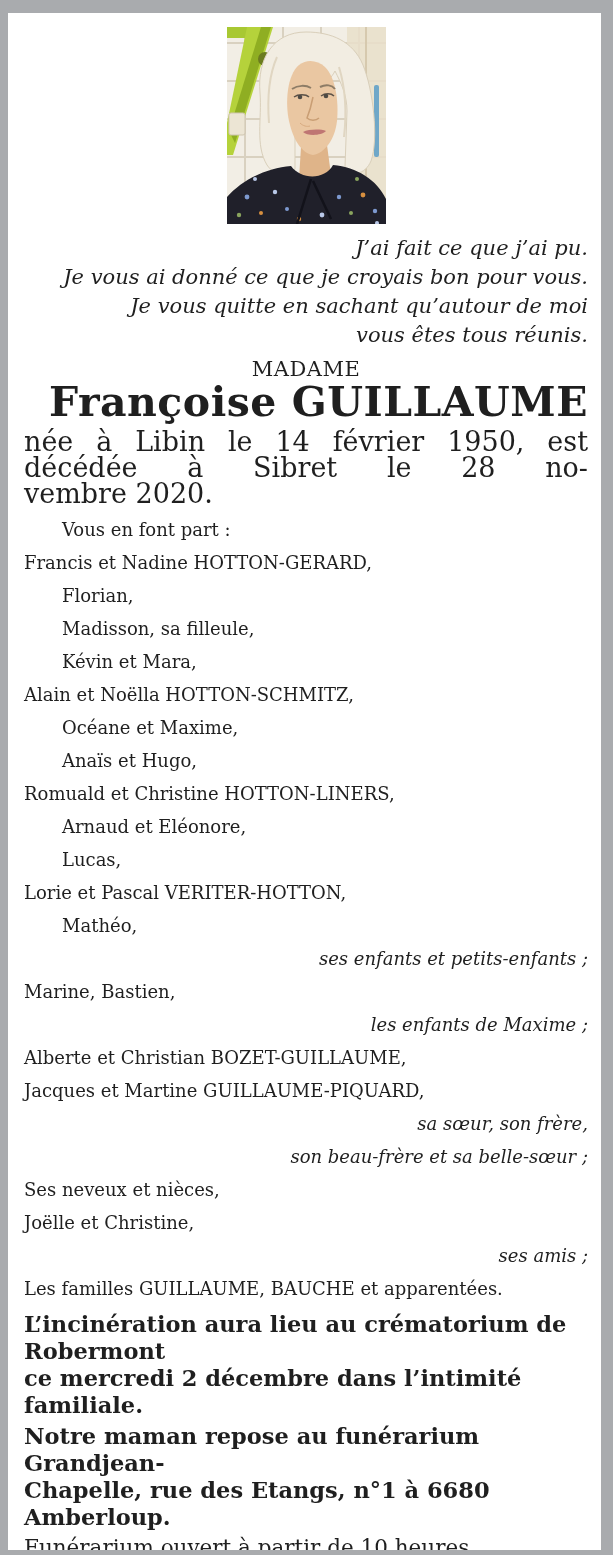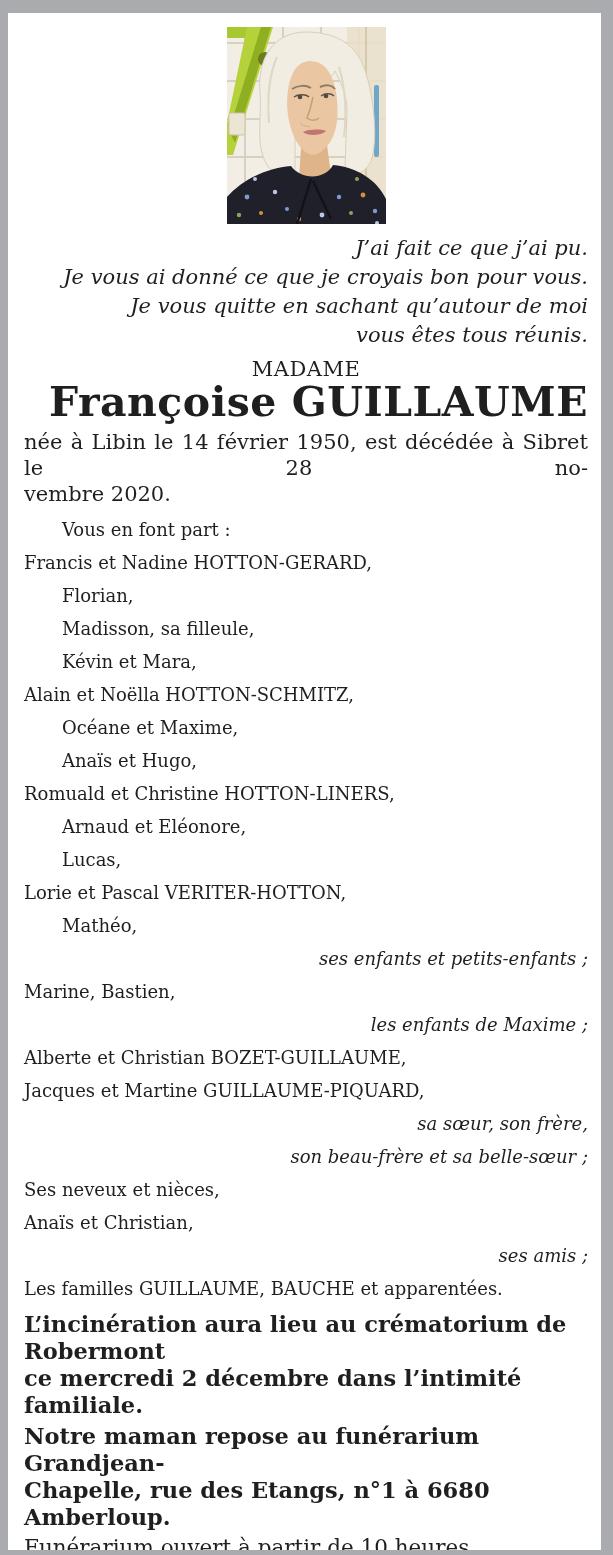--- a/index.html
+++ b/index.html
@@ -41,21 +41,21 @@
     line-height: 24px;
   }
   .deceased-name {
     text-align: right;
     font-weight: bold;
     font-size: 41px;
     line-height: 43px;
     letter-spacing: 0.5px;
     white-space: nowrap;
   }
-  .intro { margin-top: 5px; font-size: 21px; line-height: 26px; }
+  .intro { margin-top: 5px; font-size: 27px; line-height: 26px; }
   .intro .justified { text-align: justify; text-align-last: justify; }
   .family-list { margin-top: 12px; }
   .line { font-size: 18px; line-height: 22px; margin-bottom: 11px; }
   .line.indent { padding-left: 38px; }
   .line.right-italic { text-align: right; font-style: italic; }
   .details { margin-top: 4px; }
   .detail { margin-top: 2px; }
   .detail div { font-size: 21.5px; line-height: 28px; }
   .detail.bold div { font-weight: bold; font-size: 22.5px; line-height: 27px; }
   .detail.bold { margin-top: 4px; margin-bottom: 3px; }
@@ -166,21 +166,21 @@
       <div class="line left">Lorie et Pascal VERITER-HOTTON,</div>
       <div class="line indent">Mathéo,</div>
       <div class="line right-italic">ses enfants et petits-enfants ;</div>
       <div class="line left">Marine, Bastien,</div>
       <div class="line right-italic">les enfants de Maxime ;</div>
       <div class="line left">Alberte et Christian BOZET-GUILLAUME,</div>
       <div class="line left">Jacques et Martine GUILLAUME-PIQUARD,</div>
       <div class="line right-italic">sa sœur, son frère,</div>
       <div class="line right-italic">son beau-frère et sa belle-sœur ;</div>
       <div class="line left">Ses neveux et nièces,</div>
-      <div class="line left">Anaïs et Christian,</div>
+      <div class="line left">Joëlle et Christine,</div>
       <div class="line right-italic">ses amis ;</div>
       <div class="line left">Les familles GUILLAUME, BAUCHE et apparentées.</div>
     </div>
 
   <div class="details">
       <div class="detail bold">
         <div>L’incinération aura lieu au crématorium de Robermont</div>
         <div>ce mercredi 2 décembre dans l’intimité familiale.</div>
       </div>
       <div class="detail bold">

